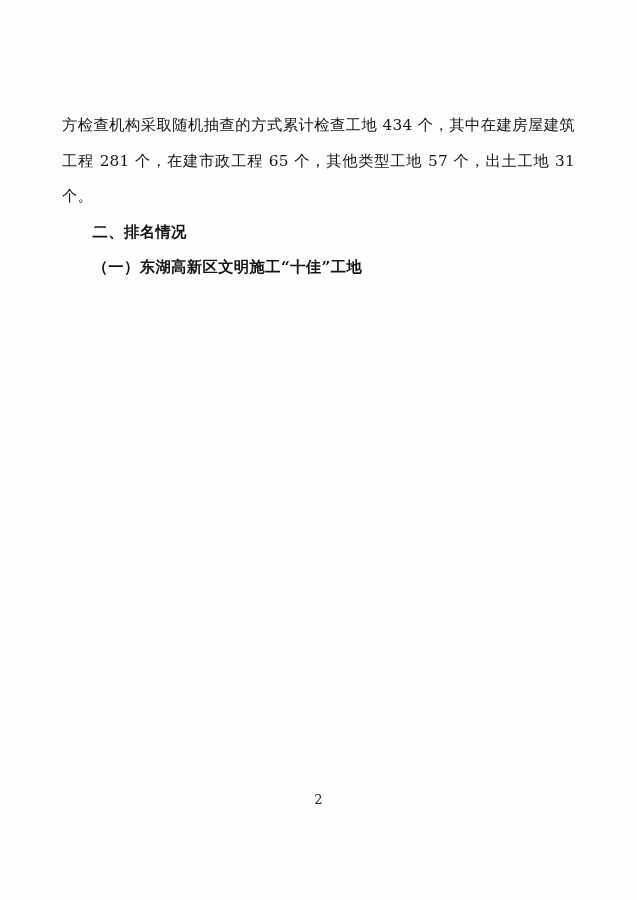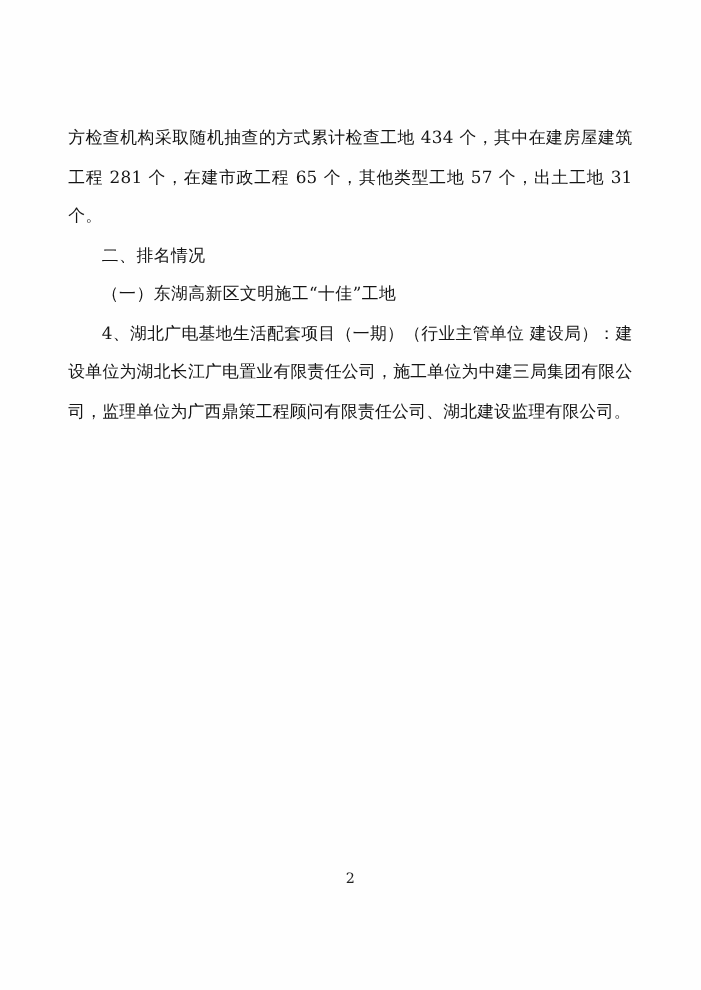--- a/index.html
+++ b/index.html
@@ -32,25 +32,25 @@
   }
   .para {
     margin: 0;
     text-indent: 2em;
     font-weight: normal;
   }
   .para.flush {
     text-indent: 0;
   }
   .para.heading {
-    font-weight: normal;
+    font-weight: bold;
     letter-spacing: 0.4px;
   }
   .para.sub-heading {
-    font-weight: normal;
+    font-weight: bold;
     letter-spacing: 0.4px;
   }
   .page-number {
     position: absolute;
     left: 0;
     right: 0;
     bottom: 93px;
     text-align: center;
     font-size: 13px;
     font-family: "DejaVu Serif", "Liberation Serif", serif;
@@ -58,16 +58,15 @@
   }
 </style>
 </head>
 <body>
 
 <div class="page">
   <div class="doc-body">
     <p class="para flush">方检查机构采取随机抽查的方式累计检查工地 434 个，其中在建房屋建筑工程 281 个，在建市政工程 65 个，其他类型工地 57 个，出土工地 31 个。</p>
     <p class="para heading">二、排名情况</p>
     <p class="para sub-heading">（一）东湖高新区文明施工“十佳”工地</p>
-    <p class="para">4、湖北广电基地生活配套项目（一期）（行业主管单位 建设局）：建设单位为湖北长江广电置业有限责任公司，施工单位为中建三局集团有限公司，监理单位为广西鼎策工程顾问有限责任公司、湖北建设监理有限公司。</p>
   </div>
   <div class="page-number">2</div>
 </div>
 
 </body></html>

